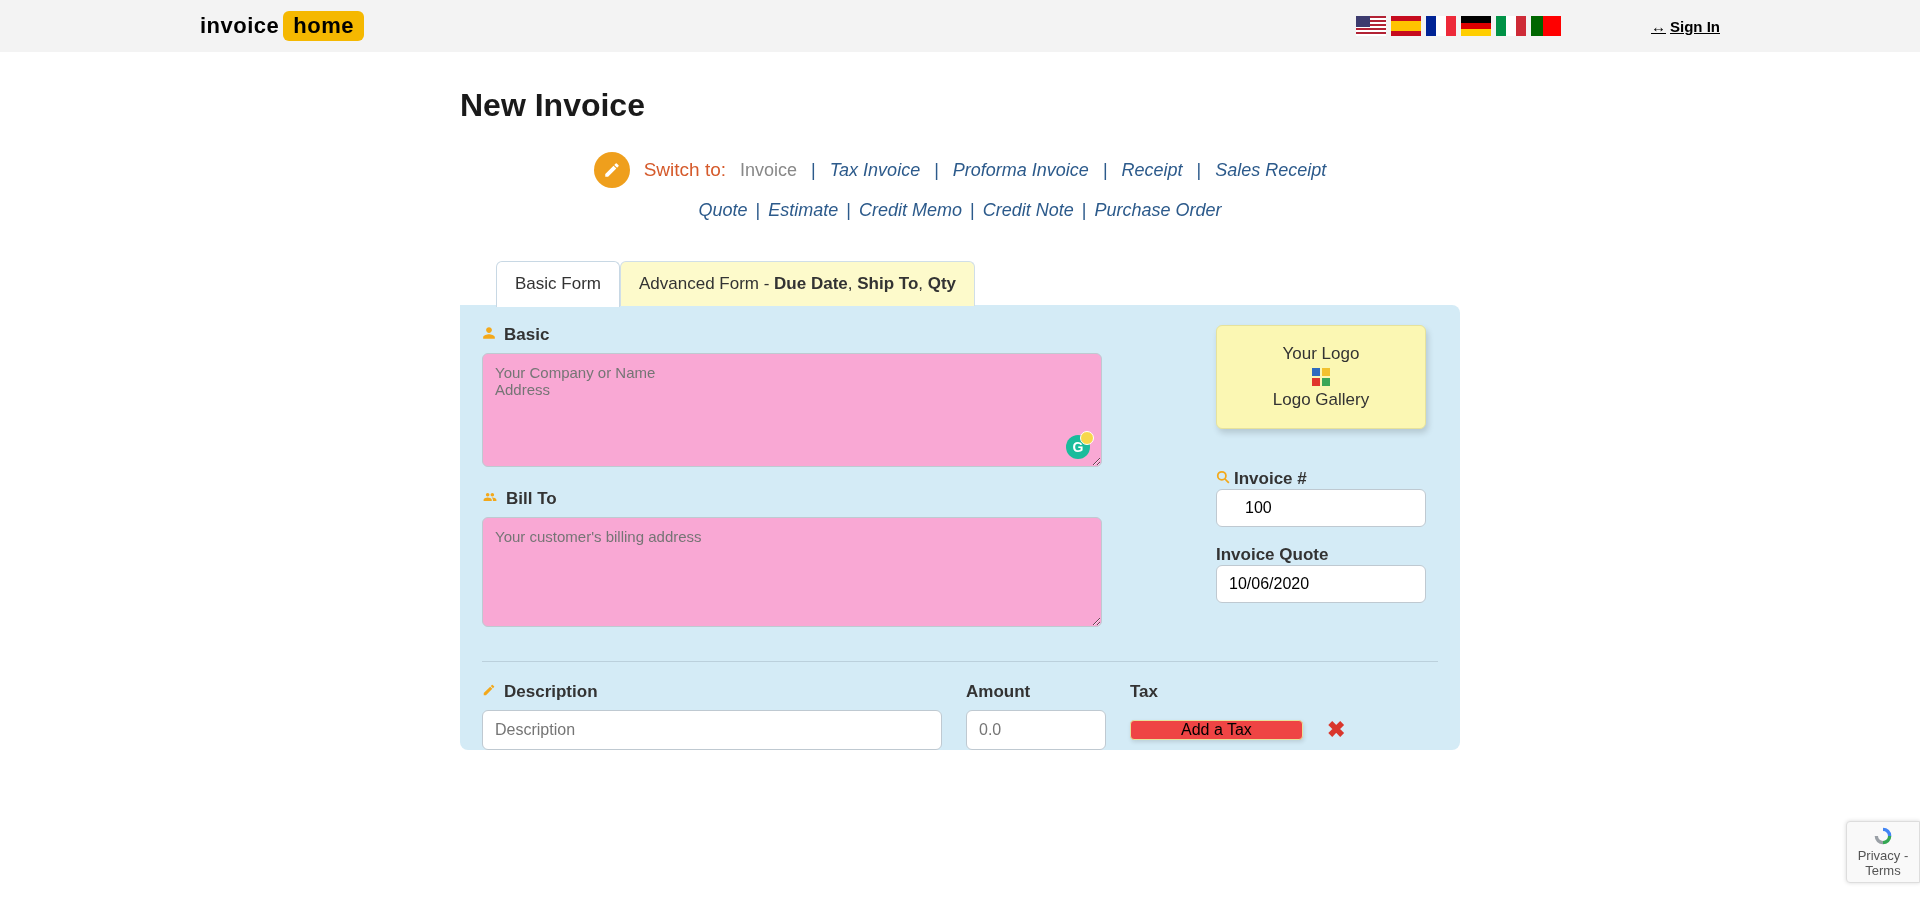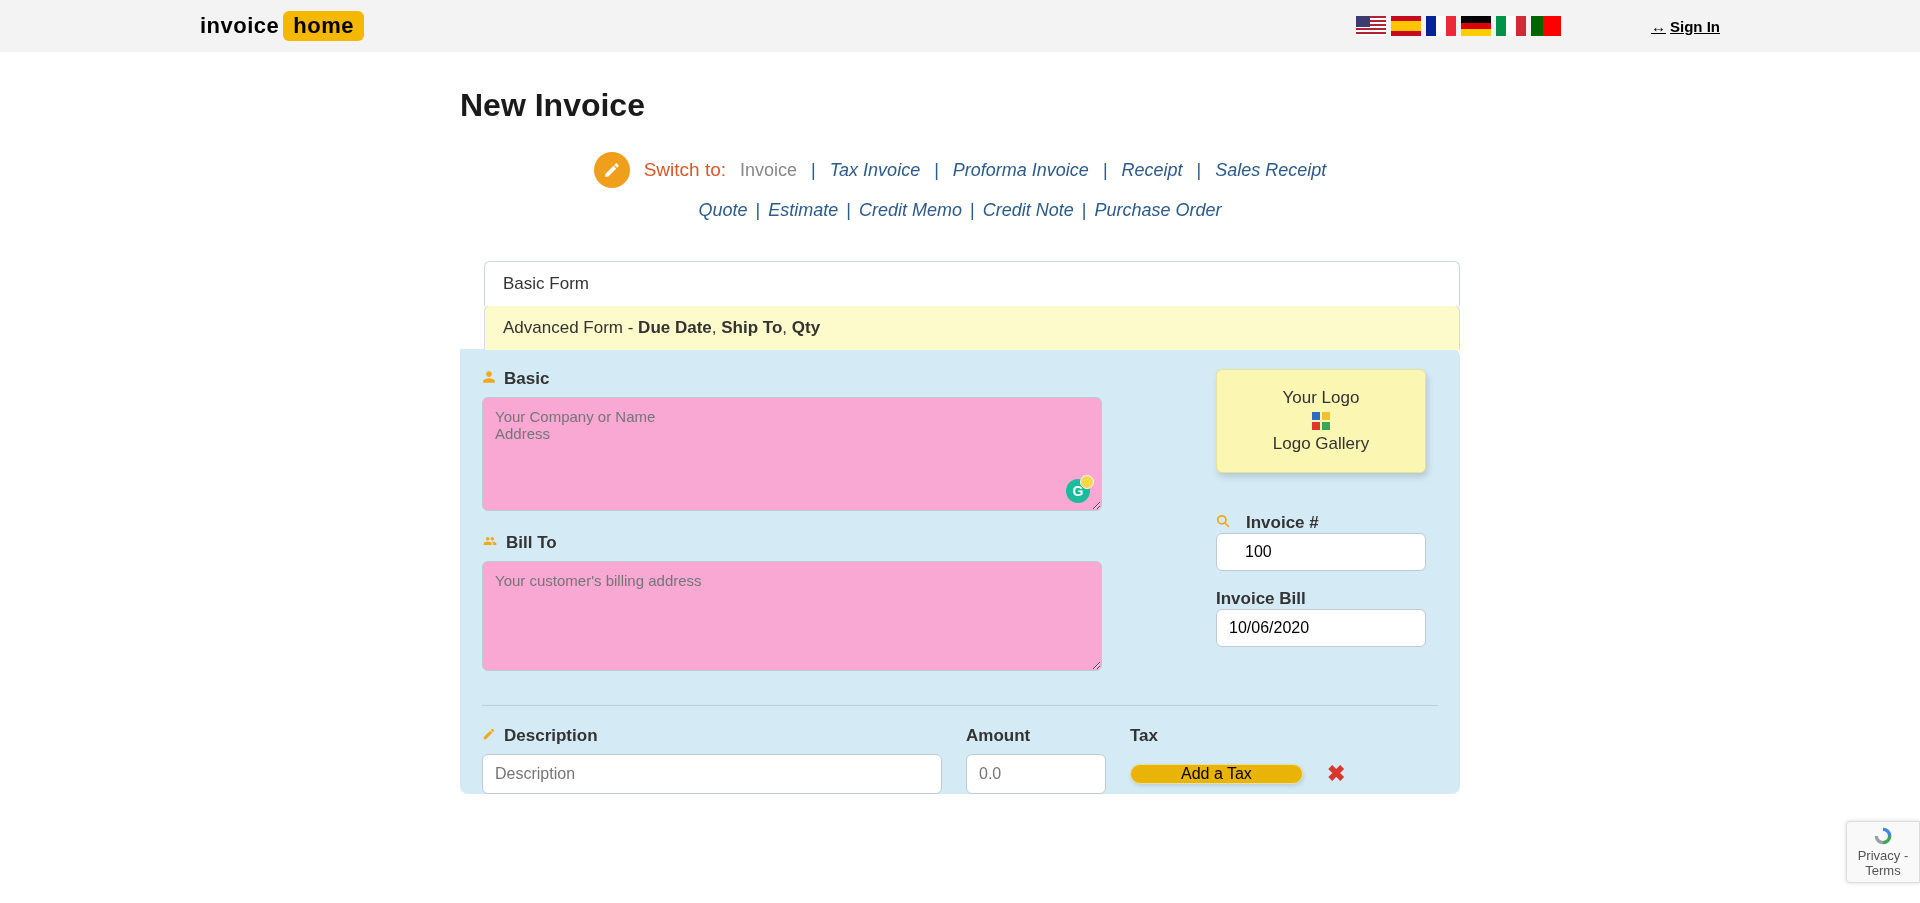--- a/index.html
+++ b/index.html
@@ -21,21 +21,21 @@
 .signin { color: #000; font-weight: 700; text-decoration: underline; font-size: 15px; display: flex; align-items: center; gap: 4px; }
 .container { max-width: 1000px; margin: 0 auto; padding: 35px 0 0 0; }
 .page-title { font-size: 32px; font-weight: 700; color: #1a1a1a; margin-bottom: 28px; }
 .switch-row { display: flex; justify-content: center; align-items: center; gap: 14px; flex-wrap: wrap; font-size: 18px; }
 .pencil-circle { width: 36px; height: 36px; border-radius: 50%; background: #ef9f1c; display: inline-flex; align-items: center; justify-content: center; color: #fff; }
 .switch-label { color: #d55a2b; font-size: 19px; }
 .doc-link { color: #2c5a8b; text-decoration: none; font-style: italic; }
 .doc-current { color: #888; }
 .sep { color: #2c5a8b; }
 .switch-row2 { display: flex; justify-content: center; gap: 8px; font-size: 18px; margin-top: 12px; }
-.tabs-wrap { margin-top: 40px; display: flex; position: relative; margin-left: 24px; flex-direction: column; }
+.tabs-wrap { margin-top: 40px; display: flex; position: relative; margin-left: 36px; }
 .tab { padding: 12px 18px; font-size: 17px; cursor: pointer; border: 1px solid #d0dee8; border-bottom: none; border-radius: 6px 6px 0 0; background: #fafdef; position: relative; }
 .tab.active { background: #fff; border-color: #c8d8e4; z-index: 2; }
 .tab.advanced { background: #fdfacb; color: #333; }
 .tab .bold { font-weight: 700; }
 .form-panel { background: #d4ebf6; border-radius: 0 8px 8px 8px; padding: 20px 22px 0 22px; margin-top: -1px; }
 .tab.active { margin-bottom: -1px; }
 .row { display: flex; gap: 24px; }
 .left-col { flex: 0 0 620px; }
 .right-col { flex: 1; display: flex; flex-direction: column; gap: 14px; align-items: stretch; padding-left: 90px; }
 .field-label { font-size: 17px; font-weight: 700; color: #333; display: flex; align-items: center; gap: 8px; margin-bottom: 8px; }
@@ -45,35 +45,35 @@
 .from-wrapper { position: relative; }
 .grammarly { position: absolute; right: 12px; bottom: 12px; width: 24px; height: 24px; border-radius: 50%; background: #1abc9c; display: flex; align-items: center; justify-content: center; color: #fff; font-weight: 700; font-size: 14px; }
 .grammarly::after { content:""; position:absolute; top:-4px; right:-4px; width:12px; height:12px; border-radius:50%; background:#f7d84b; border: 1px solid #fff; }
 .logo-box { background: #fbf7b3; border: 1px solid #e6e29c; border-radius: 6px; padding: 18px 10px; text-align: center; font-size: 17px; color: #333; box-shadow: 2px 4px 6px rgba(0,0,0,0.15); cursor: pointer; width: 210px; }
 .logo-box .dots { display: grid; grid-template-columns: 8px 8px; grid-template-rows: 8px 8px; gap: 2px; width: 18px; margin: 4px auto; }
 .logo-box .dots span { width: 8px; height: 8px; }
 .logo-box .dots span:nth-child(1){background:#2f6bbf;}
 .logo-box .dots span:nth-child(2){background:#f2c12e;}
 .logo-box .dots span:nth-child(3){background:#e0362c;}
 .logo-box .dots span:nth-child(4){background:#3aa757;}
-.right-field-label { font-size: 17px; font-weight: 700; color: #333; display: flex; align-items: center; gap: 16px; margin-top: 10px; }
+.right-field-label { font-size: 17px; font-weight: 700; color: #333; display: flex; align-items: center; gap: 4px; margin-top: 10px; }
 .text-input { width: 100%; height: 38px; border: 1px solid #bfc9d1; border-radius: 6px; padding: 0 28px; font-size: 16px; background: #fff; }
 .date-input { width: 100%; height: 38px; border: 1px solid #bfc9d1; border-radius: 6px; padding: 0 12px; font-size: 16px; background: #fff; }
 .right-col-inner { width: 210px; }
 .section2 { margin-top: 18px; }
 .divider { border-top: 1px solid #bbd0dc; margin: 30px 0 20px 0; }
 .items-header { display: flex; gap: 24px; align-items: flex-end; }
 .col-desc { flex: 0 0 460px; }
 .col-amount { flex: 0 0 140px; }
 .col-tax { flex: 1; display: flex; align-items: center; gap: 20px; }
 .items-header .field-label { margin-bottom: 8px; }
 .items-row { display: flex; gap: 24px; align-items: center; }
 .input-desc { width: 460px; height: 40px; border: 1px solid #bfc9d1; border-radius: 6px; padding: 0 12px; font-size: 16px; background:#fff; }
 .input-amount { width: 140px; height: 40px; border: 1px solid #bfc9d1; border-radius: 6px; padding: 0 12px; font-size: 16px; background:#fff; }
-.add-tax-btn { background: #eab308; border: 1px solid #e6e29c; border-radius: 12px; padding: 0 50px; font-size: 16px; cursor: pointer; box-shadow: 1px 2px 4px rgba(0,0,0,0.12); }
+.add-tax-btn { background: #ef4444; border: 1px solid #e6e29c; border-radius: 4px; padding: 0 50px; font-size: 16px; cursor: pointer; box-shadow: 1px 2px 4px rgba(0,0,0,0.12); }
 .remove-x { color: #d9362c; font-size: 22px; font-weight: 700; cursor: pointer; }
 .recaptcha { position: fixed; bottom: 20px; right: 0; width: 74px; height: 62px; background: #f9f9f9; border: 1px solid #ddd; border-radius: 4px 0 0 4px; box-shadow: 0 0 4px rgba(0,0,0,0.15); display: flex; flex-direction: column; align-items: center; justify-content: center; font-size: 8px; color: #777; gap: 2px; padding: 4px; }
 .recaptcha svg { width: 32px; height: 32px; }
 .recaptcha-text { font-size: 13px; color: #555; text-align: center; }
 </style>
 </head>
 <body>
 
 <div class="topbar">
   <a class="logo">
@@ -184,21 +184,21 @@
             <span class="icon-yellow">
               <svg width="14" height="14" viewBox="0 0 24 24" fill="none" stroke="#f3a81a" stroke-width="3">
                   <circle cx="10" cy="10" r="7"></circle>
                   <line x1="15" y1="15" x2="22" y2="22"></line>
                 </svg>
             </span>
             <span>Invoice #</span>
           </div>
           <input class="text-input" value="100" style="">
 
-          <div class="right-field-label" style="margin-top:18px;">Invoice Bill</div>
+          <div class="right-field-label" style="margin-top:18px;">Invoice Quote</div>
           <input class="date-input" value="10/06/2020" style="">
         </div>
       </div>
     </div>
 
     <div class="divider"></div>
 
     <div class="items-header">
       <div class="col-desc">
         <div class="field-label">

